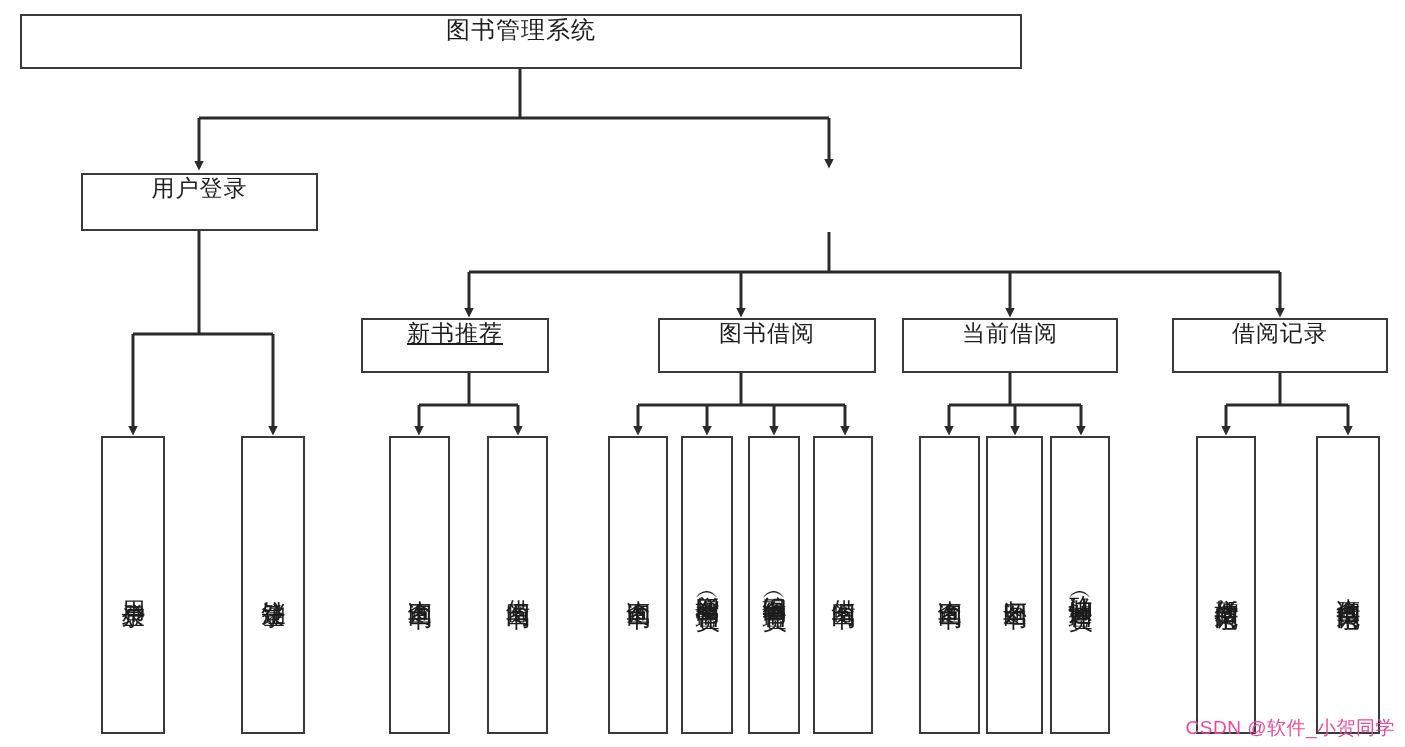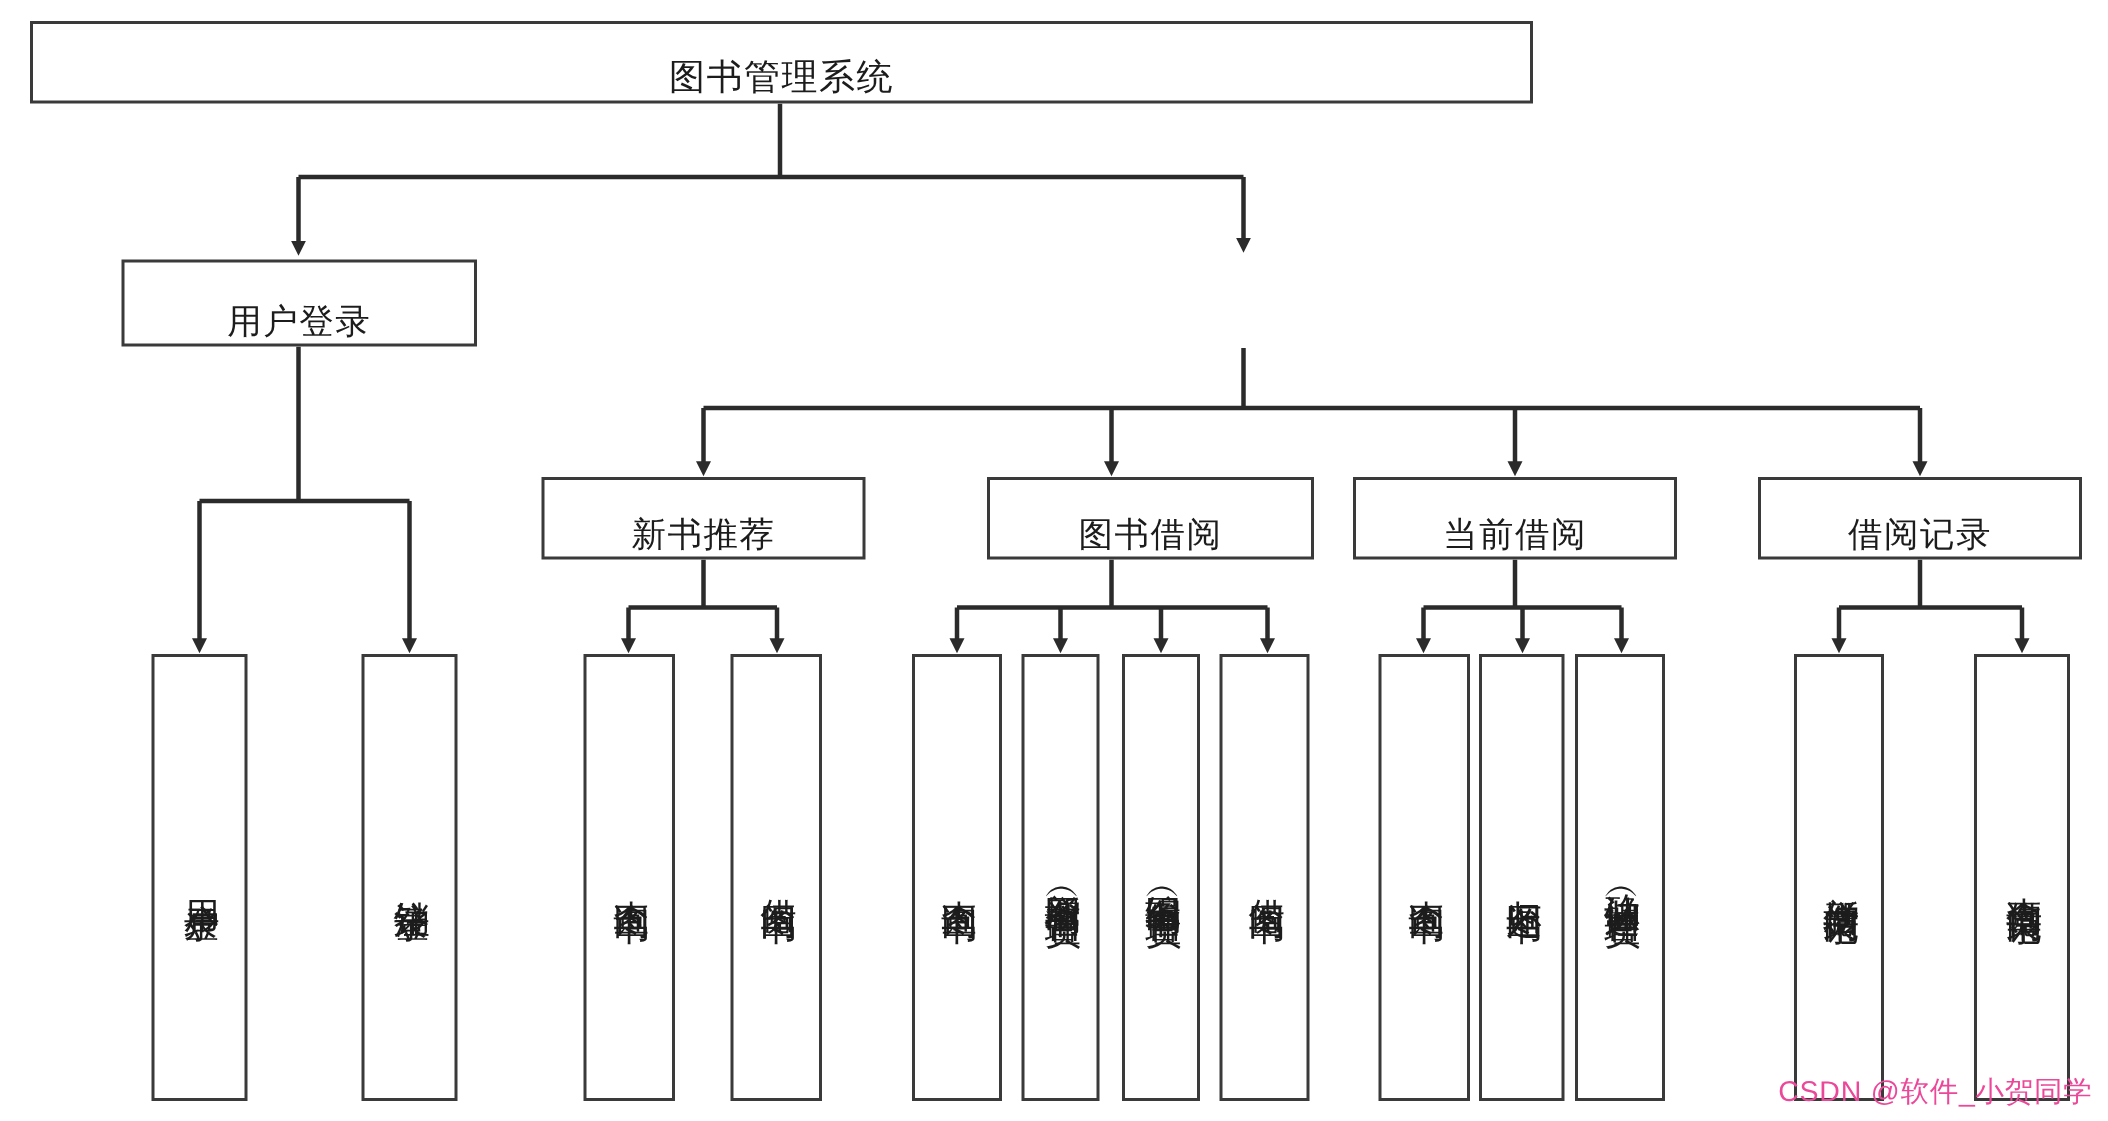--- a/index.html
+++ b/index.html
@@ -24,21 +24,21 @@
     width: 1405px;
     height: 747px;
     pointer-events: none;
   }
   .node {
     position: absolute;
     box-sizing: border-box;
     background: #ffffff;
     border: 2.5px solid #3a3a3a;
     display: flex;
-    align-items: flex-end;
+    align-items: flex-start;
     justify-content: center;
     color: #1c1c1c;
   }
   .node.h {
     font-size: 23px;
     letter-spacing: 1px;
     line-height: 1.2;
   }
   .node.root {
     font-size: 24px;
@@ -123,21 +123,21 @@
   </svg>
 
   <div class="node h root" style="left:20px; top:14px; width:1002px; height:55px;">
     <span>图书管理系统</span>
   </div>
 
   <div class="node h" style="left:81px; top:173px; width:237px; height:58px;">
     <span>用户登录</span>
   </div>
 
-  <div class="node h" style="left:361px; top:318px; width:216px; height:55px;">
+  <div class="node h" style="left:361px; top:318px; width:188px; height:55px;text-decoration:underline;">
     <span>新书推荐</span>
   </div>
   <div class="node h" style="left:658px; top:318px; width:218px; height:55px;">
     <span>图书借阅</span>
   </div>
   <div class="node h" style="left:902px; top:318px; width:216px; height:55px;">
     <span>当前借阅</span>
   </div>
   <div class="node h" style="left:1172px; top:318px; width:216px; height:55px;">
     <span>借阅记录</span>

